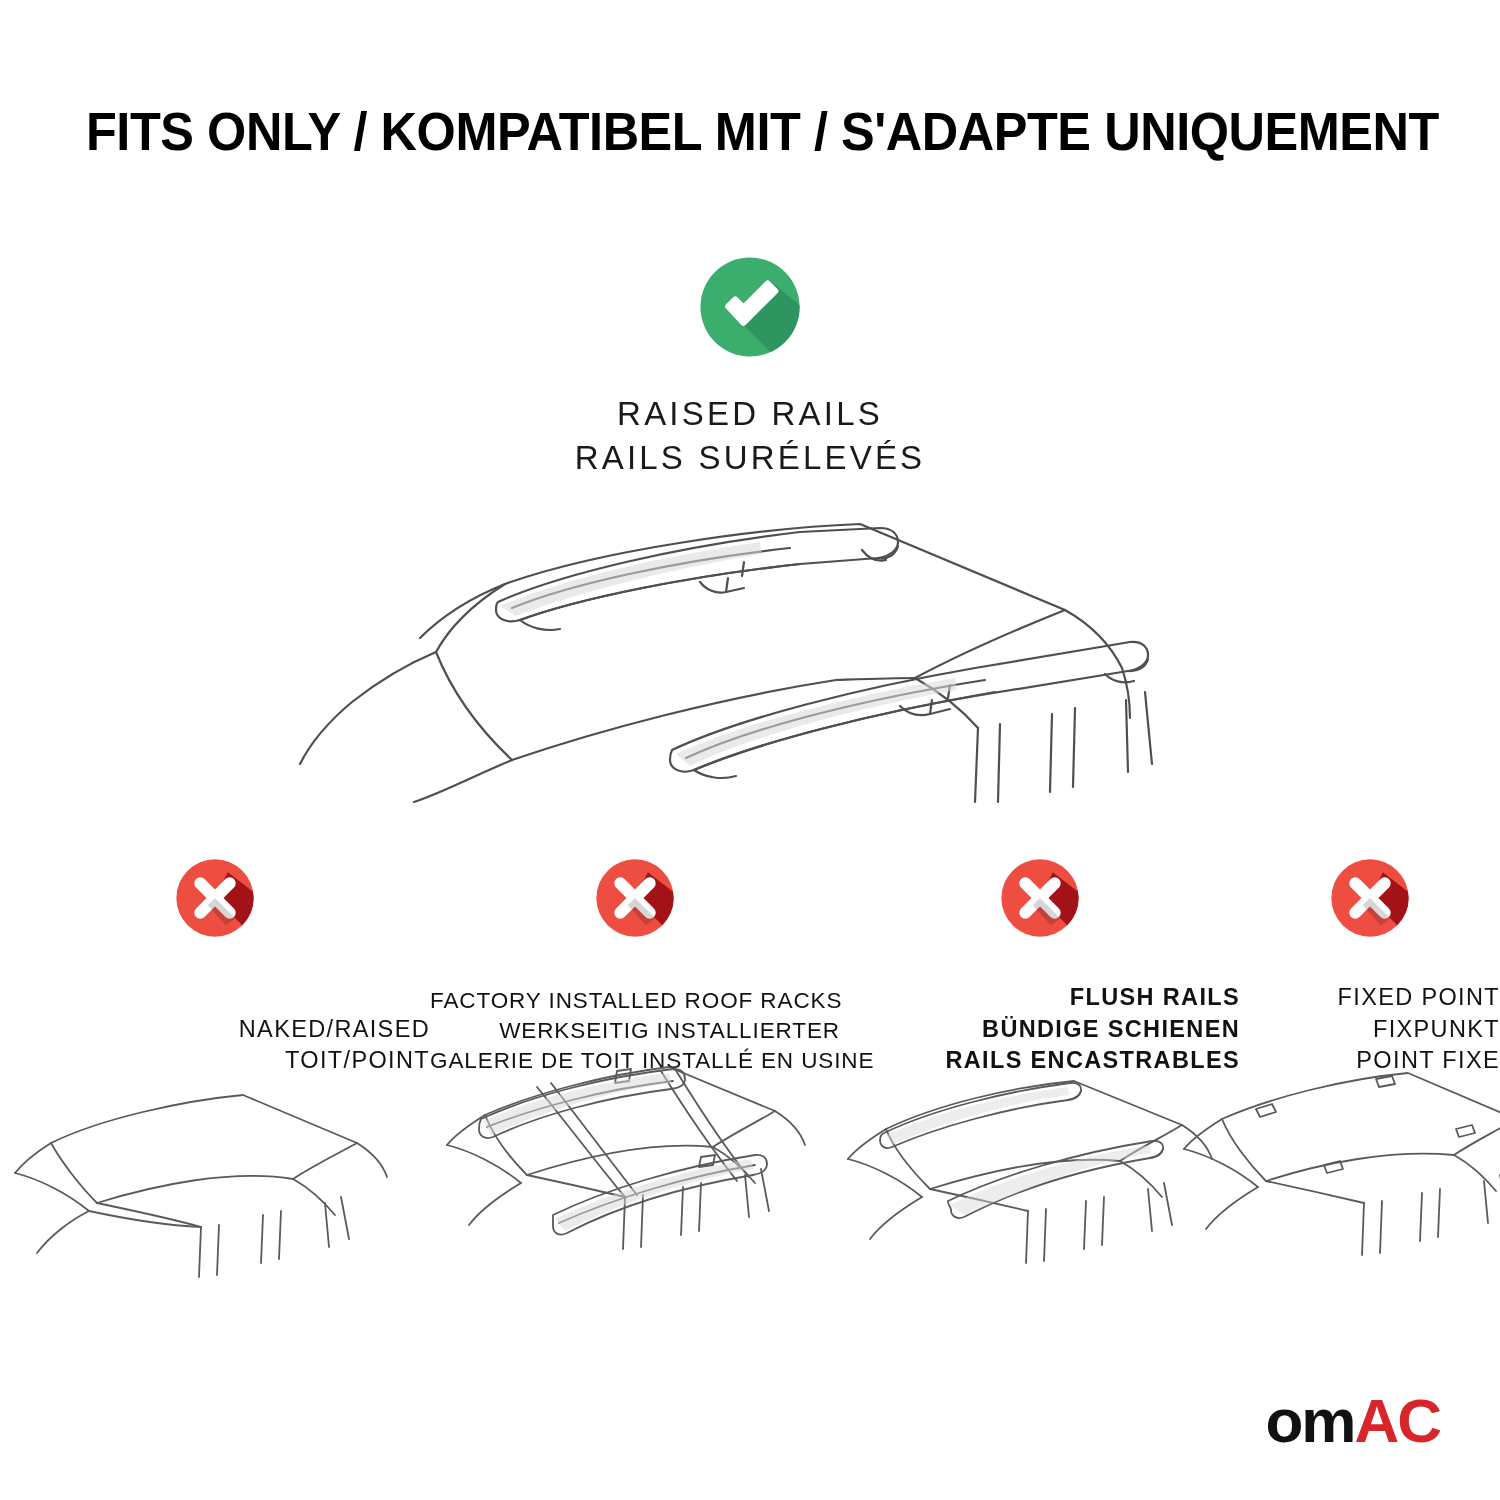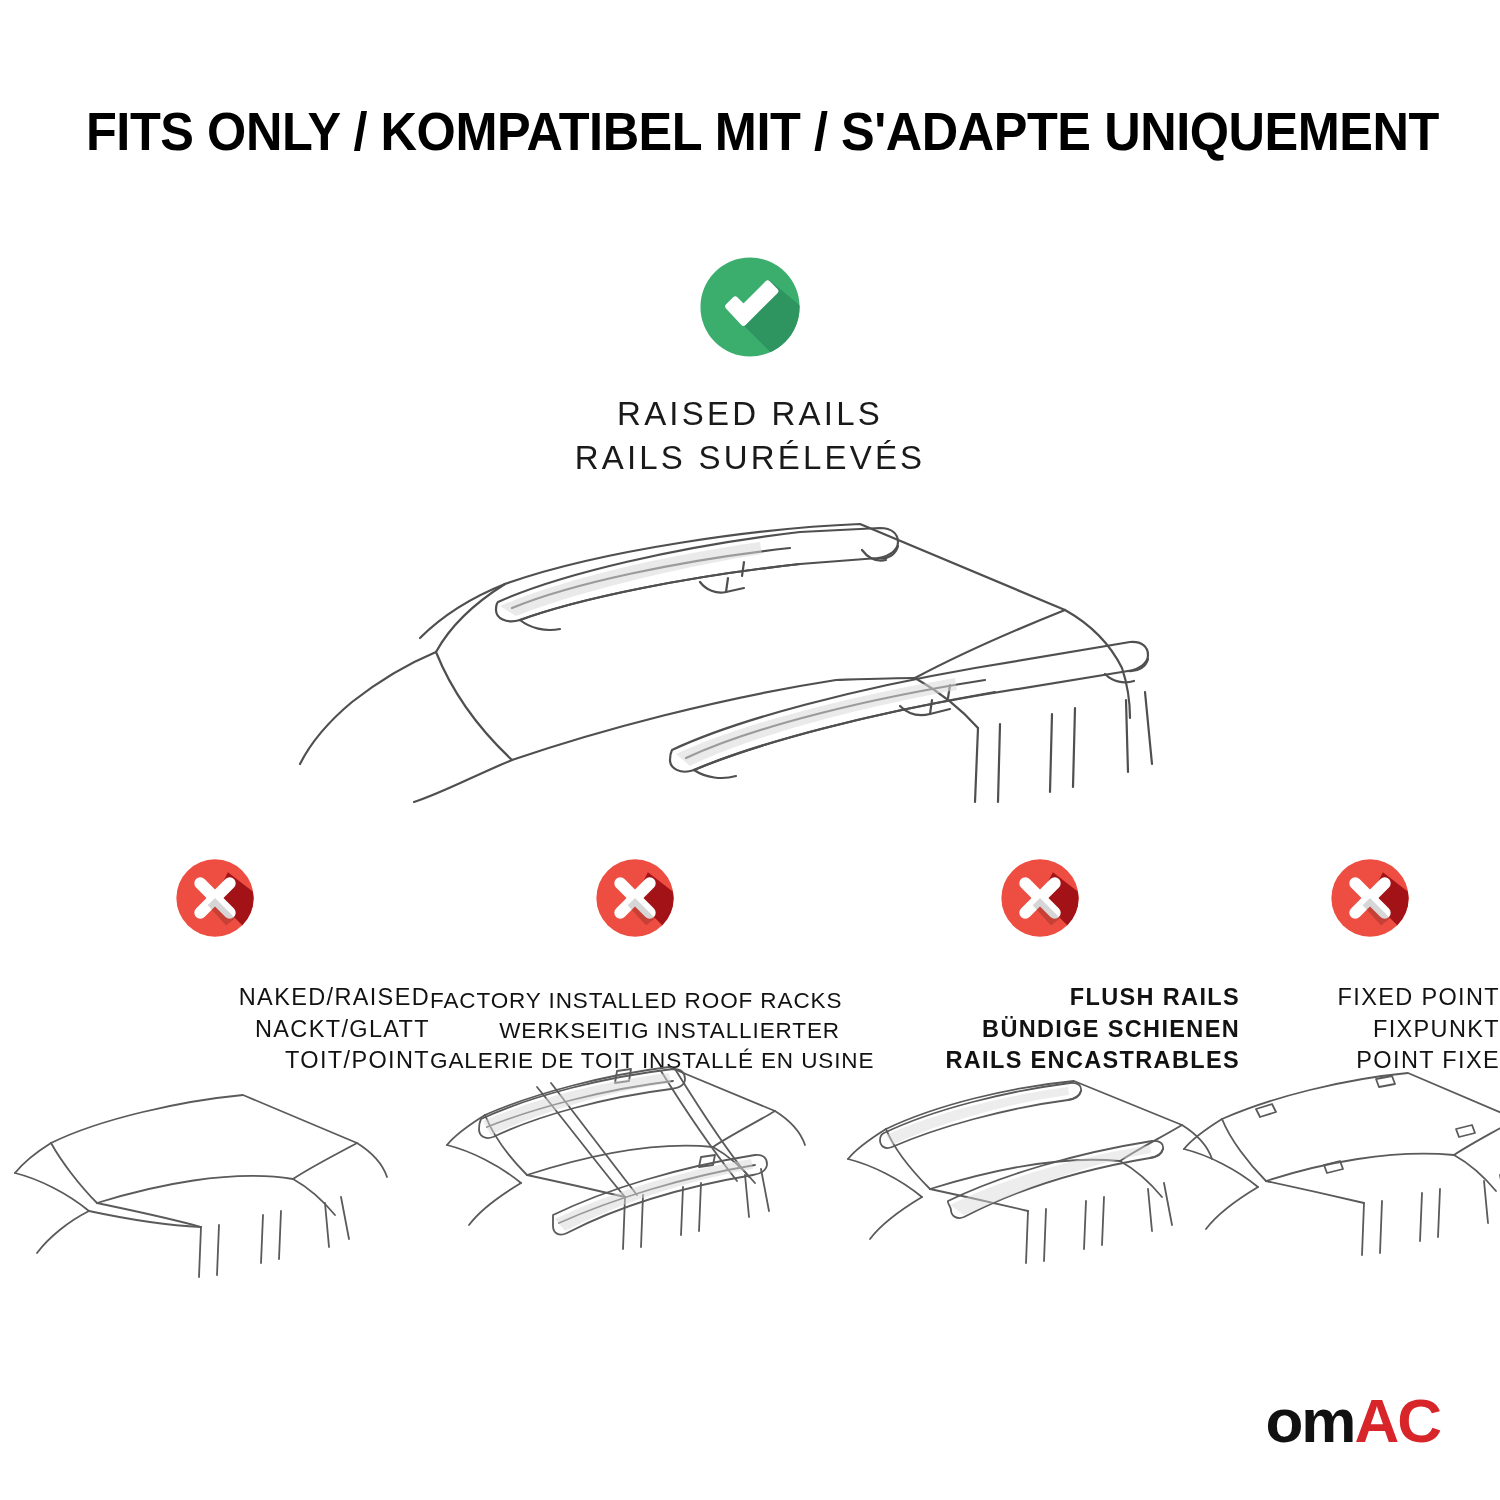--- a/index.html
+++ b/index.html
@@ -232,21 +232,20 @@
             <line x1="66" y1="34" x2="34" y2="66"></line>
         </g>
         <g clip-path="url(#xc1)" opacity="0.16">
           <path d="M50 50 L72 72 L62 80 L42 58 Z" fill="#000000"></path>
         </g>
       </svg>
     </div>
     <div class="cap-anchor">
       <div class="caption">
         <div>NAKED/RAISED</div>
-        <div>NACKT/GLATT</div>
         <div>TOIT/POINT</div>
       </div>
     </div>
     <svg class="small-img" viewBox="0 0 420 240">
       <g fill="none" stroke="#5a5a5a" stroke-width="1.8" stroke-linecap="round" stroke-linejoin="round">
         <path d="M46 86 C95 62 175 44 238 38 L352 86 C330 98 306 110 288 122"></path>
         <path d="M46 86 C30 96 18 106 10 116"></path>
         <path d="M46 86 C56 104 74 128 92 146"></path>
         <path d="M92 146 C150 128 226 112 288 122"></path>
         <path d="M352 86 C368 96 378 108 382 120"></path>

